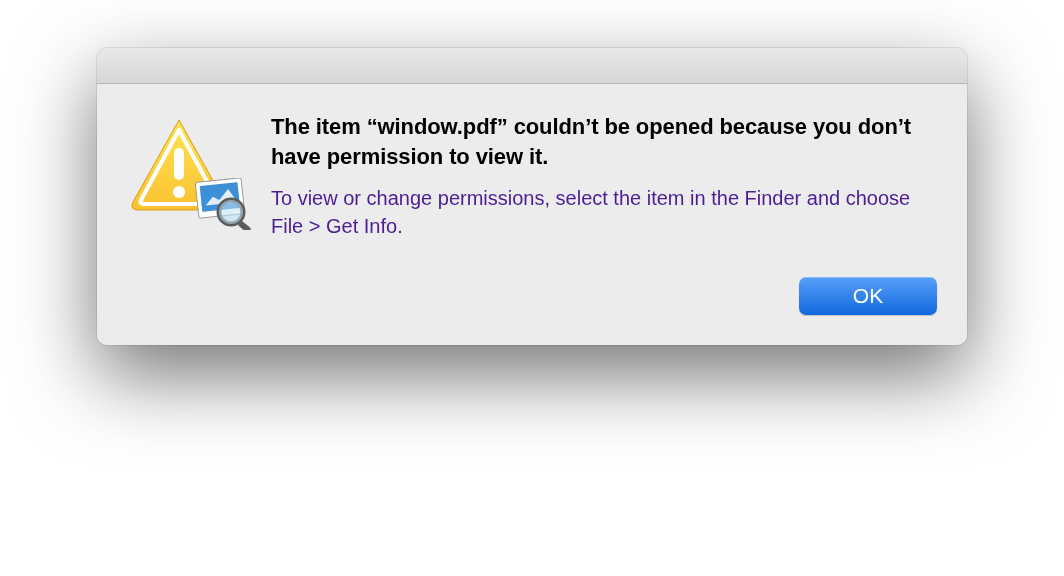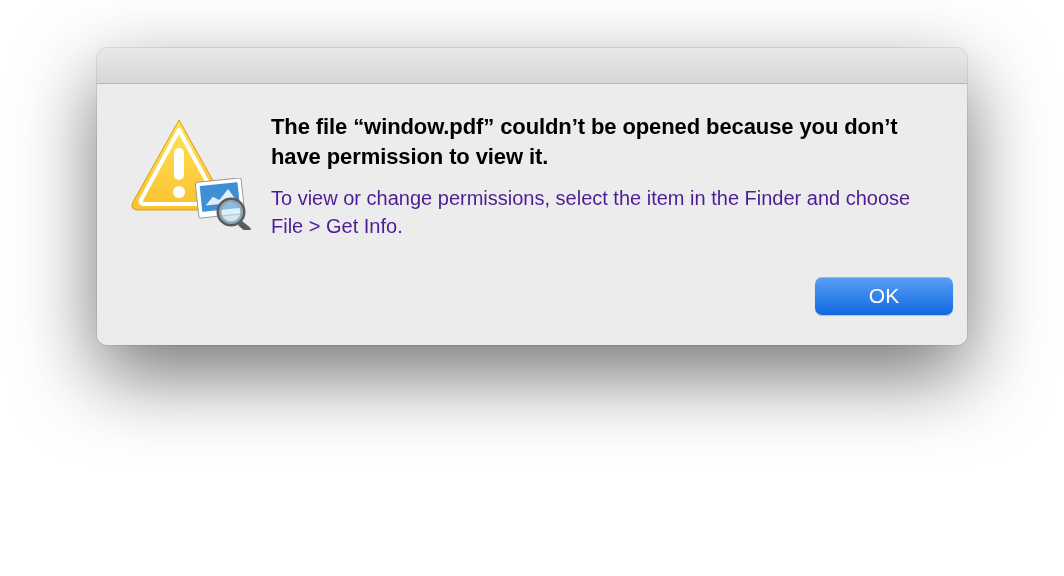--- a/index.html
+++ b/index.html
@@ -64,21 +64,21 @@
     }
     .description {
       font-size: 20px;
       font-weight: 400;
       line-height: 1.38;
       color: #4c1d95;
     }
     .button-row {
       display: flex;
       justify-content: flex-end;
-      padding: 12px 14px 30px 30px;
+      padding: 12px 30px 30px 30px;
       background: #ececec;
     }
     .ok-button {
       min-width: 138px;
       height: 38px;
       border-radius: 7px;
       border: none;
       background: linear-gradient(to bottom, #5aa0f8 0%, #1068de 100%);
       color: #fff;
       font-size: 21px;
@@ -114,20 +114,20 @@
           <rect x="6" y="2" width="46" height="36" rx="2" fill="#ffffff" stroke="#9a9a9a" stroke-width="1" transform="rotate(-6 29 20)"></rect>
           <rect x="10" y="6" width="38" height="26" rx="1" fill="#3d8fd6" transform="rotate(-6 29 20)"></rect>
           <path d="M14 26 L22 18 L28 22 L38 12 L46 26 Z" fill="#ffffff" opacity="0.85" transform="rotate(-6 29 20)"></path>
           <circle cx="40" cy="34" r="12" fill="none" stroke="#5c5c5c" stroke-width="5"></circle>
           <circle cx="40" cy="34" r="12" fill="#bfe4f7" fill-opacity="0.55"></circle>
           <rect x="50" y="42" width="14" height="6" rx="3" fill="#5c5c5c" transform="rotate(40 50 42)"></rect>
         </svg>
       </span>
     </div>
     <div class="text-area">
-      <div class="heading">The file “window.pdf” couldn’t be opened because you don’t have permission to view it.</div>
+      <div class="heading">The item “window.pdf” couldn’t be opened because you don’t have permission to view it.</div>
       <div class="description">To view or change permissions, select the item in the Finder and choose File &gt; Get Info.</div>
     </div>
   </div>
   <div class="button-row">
     <button class="ok-button">OK</button>
   </div>
 </div>
 
 </body></html>

